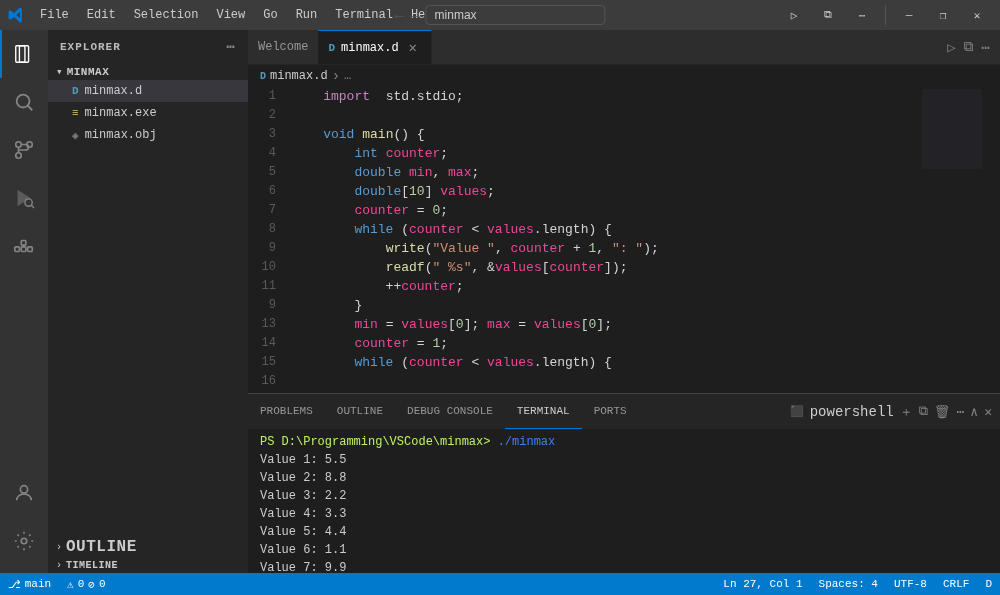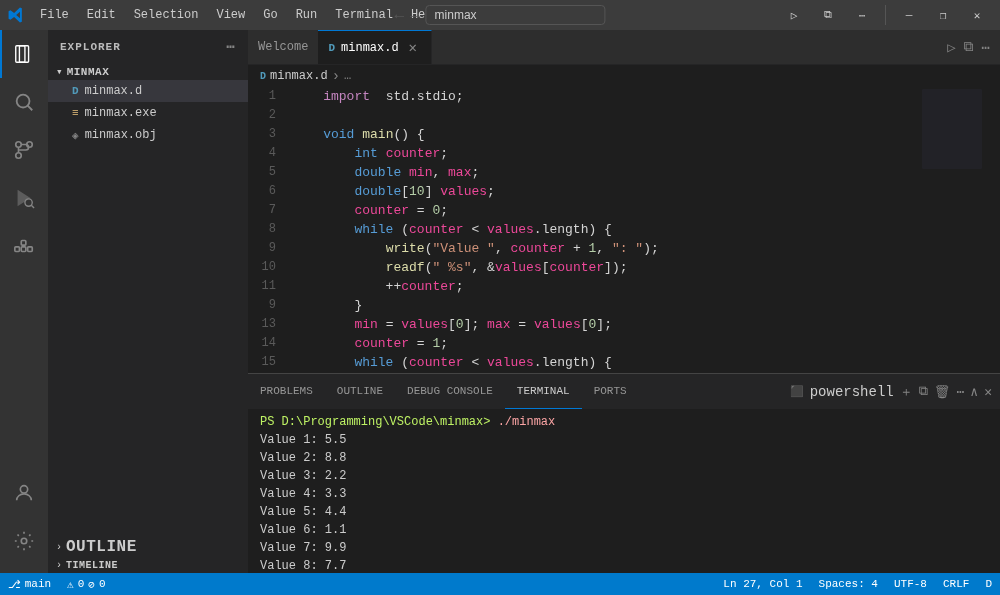--- a/index.html
+++ b/index.html
@@ -319,21 +319,21 @@
     .minimap {
       width: 80px;
       background: #1e1e1e;
       flex-shrink: 0;
       overflow: hidden;
       opacity: 0.7;
     }
 
     
     .panel {
-      height: 200px;
+      height: 180px;
       background: #1e1e1e;
       border-top: 1px solid #444;
       display: flex;
       flex-direction: column;
       flex-shrink: 0;
     }
     .panel-tabs {
       height: 35px;
       background: #252526;
       display: flex;
@@ -366,21 +366,21 @@
       cursor: pointer;
     }
     .terminal-content {
       flex: 1;
       overflow-y: auto;
       padding: 4px 12px;
       font-size: 12px;
       line-height: 18px;
       color: #cccccc;
     }
-    .terminal-cmd { color: #fca5a5; }
+    .terminal-cmd { color: #3b82f6; }
     .terminal-prompt { color: #bef264; }
 
     
     .status-bar {
       height: 22px;
       background: #007acc;
       display: flex;
       align-items: center;
       font-size: 11px;
       color: #ffffff;

